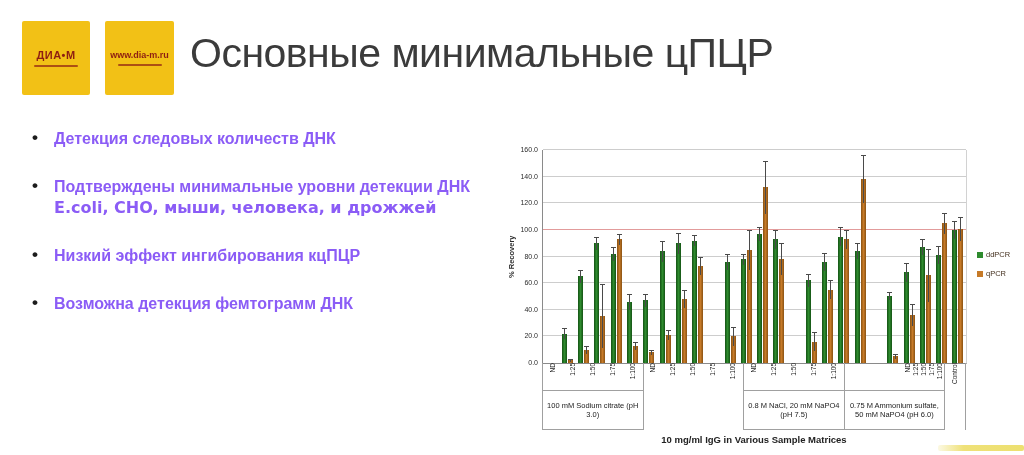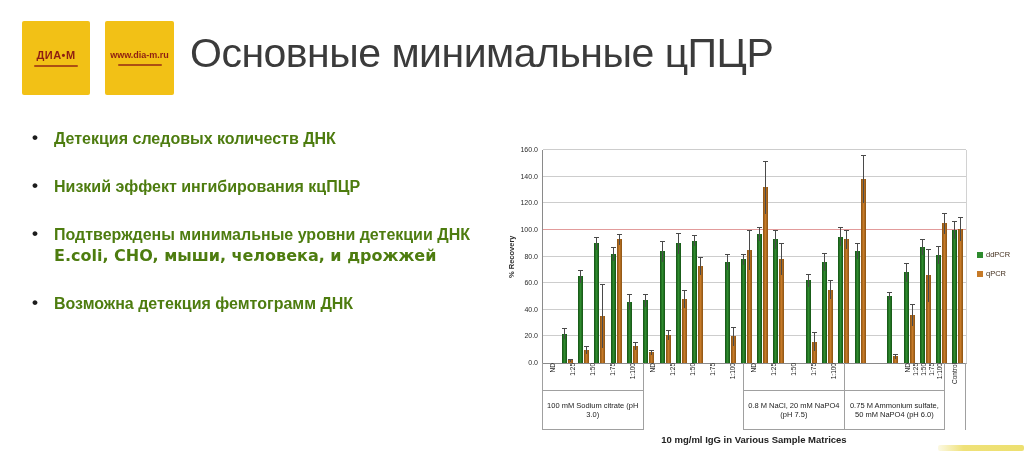--- a/index.html
+++ b/index.html
@@ -12,21 +12,21 @@
   .logo2{left:105px;width:69px;height:74px;}
   .logo-text{color:#8E1E12;font-weight:700;font-size:11px;letter-spacing:.5px;white-space:nowrap;}
   .logo2 .logo-text{font-size:9px;letter-spacing:0;}
   .logo-subline{width:44px;height:2px;background:rgba(142,30,18,.7);border-radius:1px;}
 
   
   .title{position:absolute;left:190px;top:30px;margin:0;font-size:41px;font-weight:400;color:#3b3b3b;letter-spacing:-.5px;white-space:nowrap;}
 
   
   .bullets{position:absolute;left:30px;top:128px;width:485px;margin:0;padding:0;list-style:none;}
-  .bullets li{position:relative;padding-left:24px;margin-bottom:27px;font-size:16px;font-weight:700;color:#4d7c0f;line-height:21px;}
+  .bullets li{position:relative;padding-left:24px;margin-bottom:27px;font-size:16px;font-weight:700;color:#8b5cf6;line-height:21px;}
   .bullets li::before{content:"\2022";position:absolute;left:2px;top:-1px;font-size:17px;color:#1c1c1c;}
   .bold-line{display:block;font-family:"DejaVu Sans",sans-serif;font-weight:700;}
 
   
   .chart{position:absolute;left:505px;top:140px;width:519px;height:308px;}
   .plot{position:absolute;left:37px;top:10px;width:423px;height:213px;border-left:1px solid #8a8a8a;border-bottom:1px solid #8a8a8a;border-right:1px solid #d2d2d2;display:flex;align-items:stretch;}
   .grid{position:absolute;left:0;right:0;height:1px;background:#cdcdcd;z-index:0;}
   .grid.ref{background:#E29B9B;}
   .pgroup{display:flex;position:relative;z-index:1;}
   .slot{flex:1;display:flex;align-items:flex-end;justify-content:center;gap:1px;}
@@ -62,25 +62,25 @@
   </div>
   <div class="logo logo2">
     <div class="logo-text">www.dia-m.ru</div>
     <div class="logo-subline"></div>
   </div>
 
   <h1 class="title">Основные минимальные цПЦР</h1>
 
   <ul class="bullets">
     <li><span>Детекция следовых количеств ДНК</span></li>
-    <li><span>Низкий эффект ингибирования кцПЦР</span></li>
     <li>
       <span>Подтверждены минимальные уровни детекции ДНК</span>
       <span class="bold-line">E.coli, CHO, мыши, человека, и дрожжей</span>
     </li>
+    <li><span>Низкий эффект ингибирования кцПЦР</span></li>
     <li><span>Возможна детекция фемтограмм ДНК</span></li>
   </ul>
 
   <div class="chart" id="chart">
     <div class="ylabel">% Recovery</div>
     <div class="yticks" id="yticks">
         <div class="ytick" style="top: 219px;">0.0</div>
         <div class="ytick" style="top: 192.375px;">20.0</div>
         <div class="ytick" style="top: 165.75px;">40.0</div>
         <div class="ytick" style="top: 139.125px;">60.0</div>

